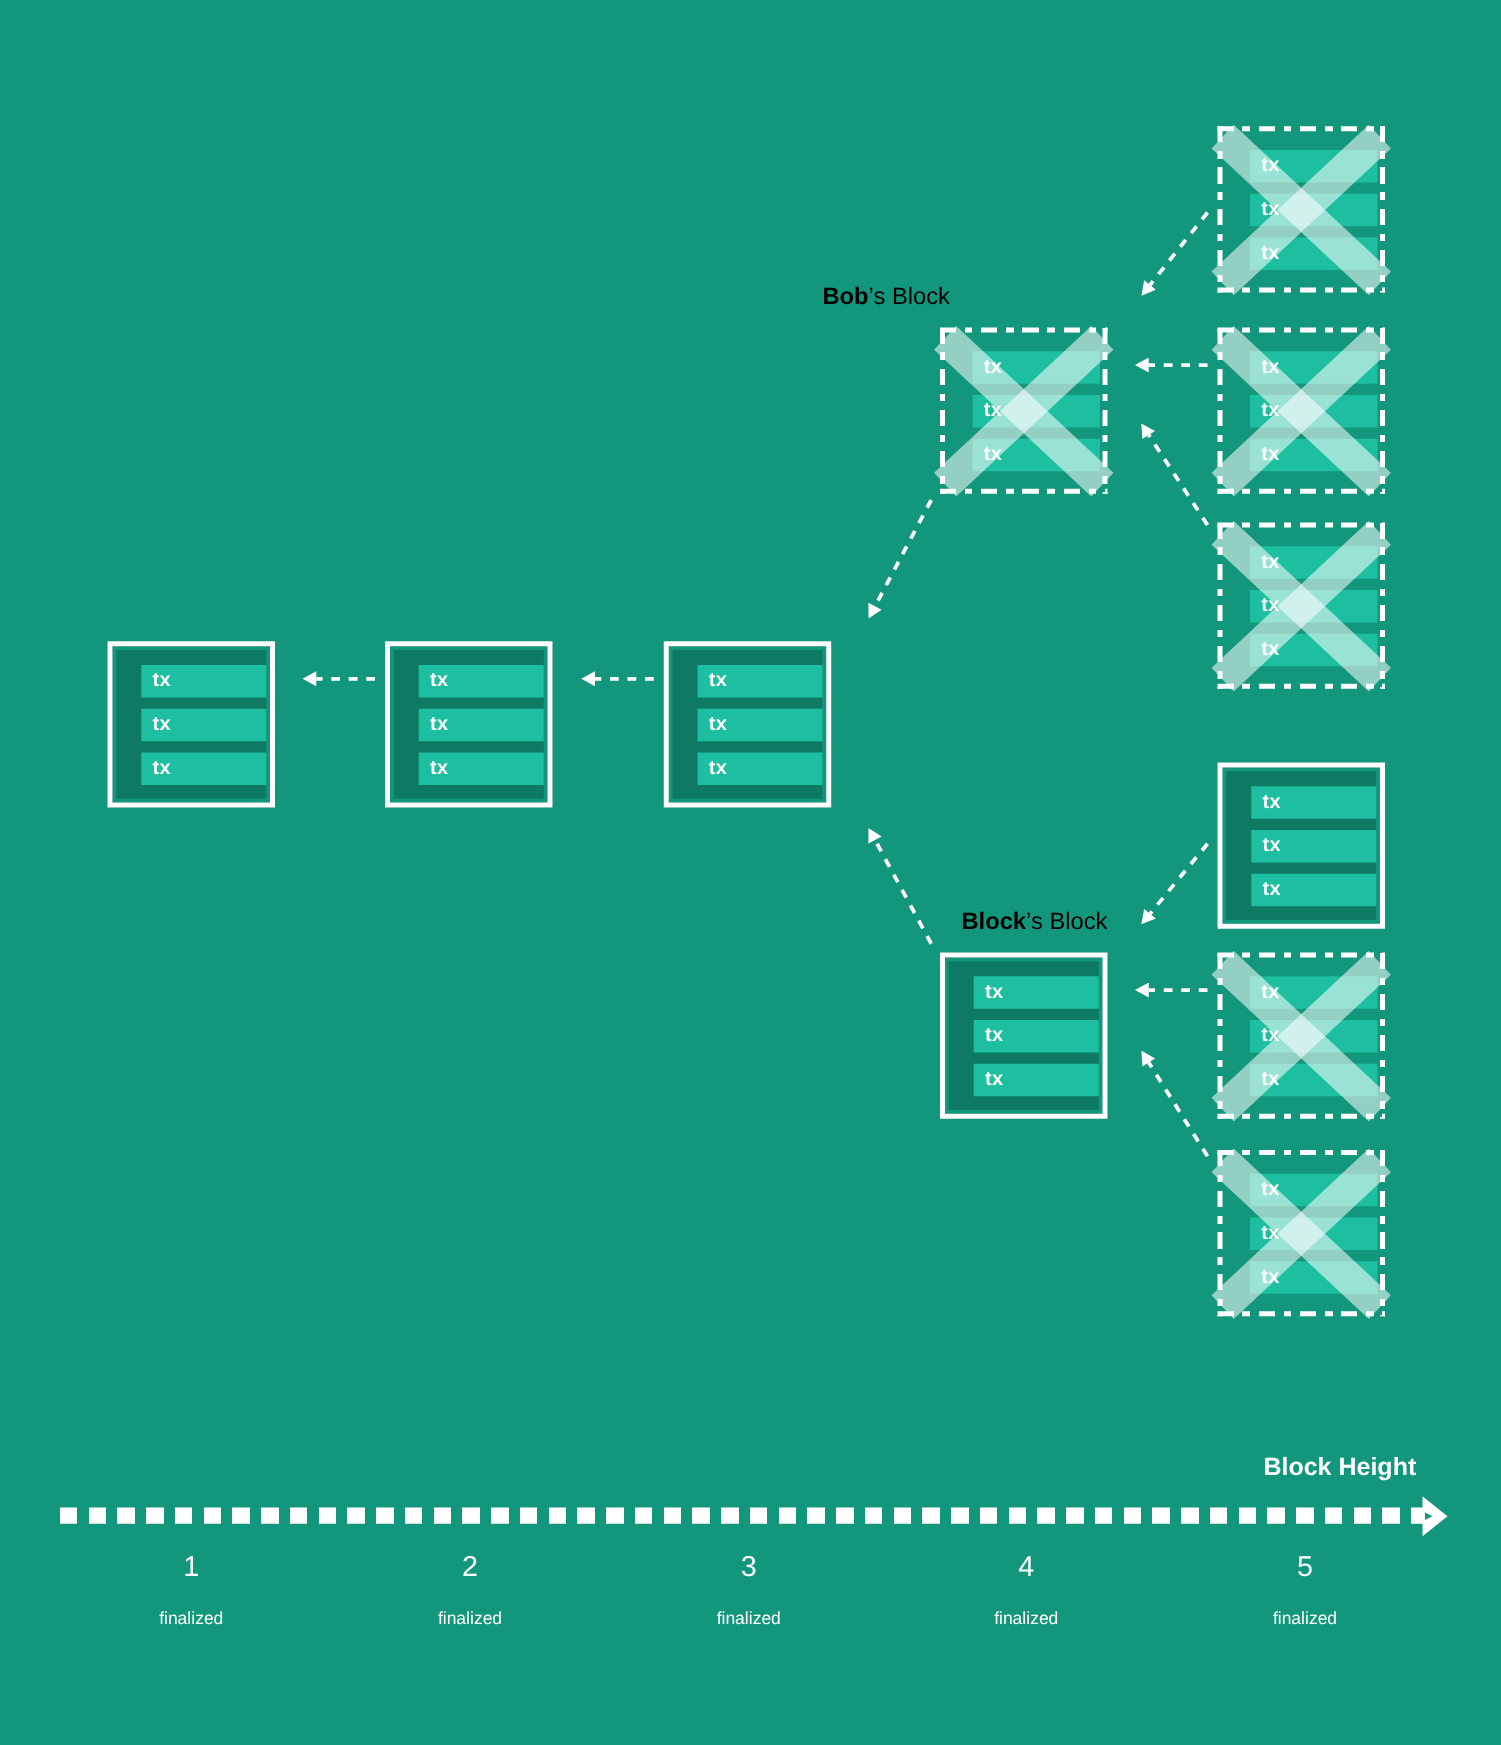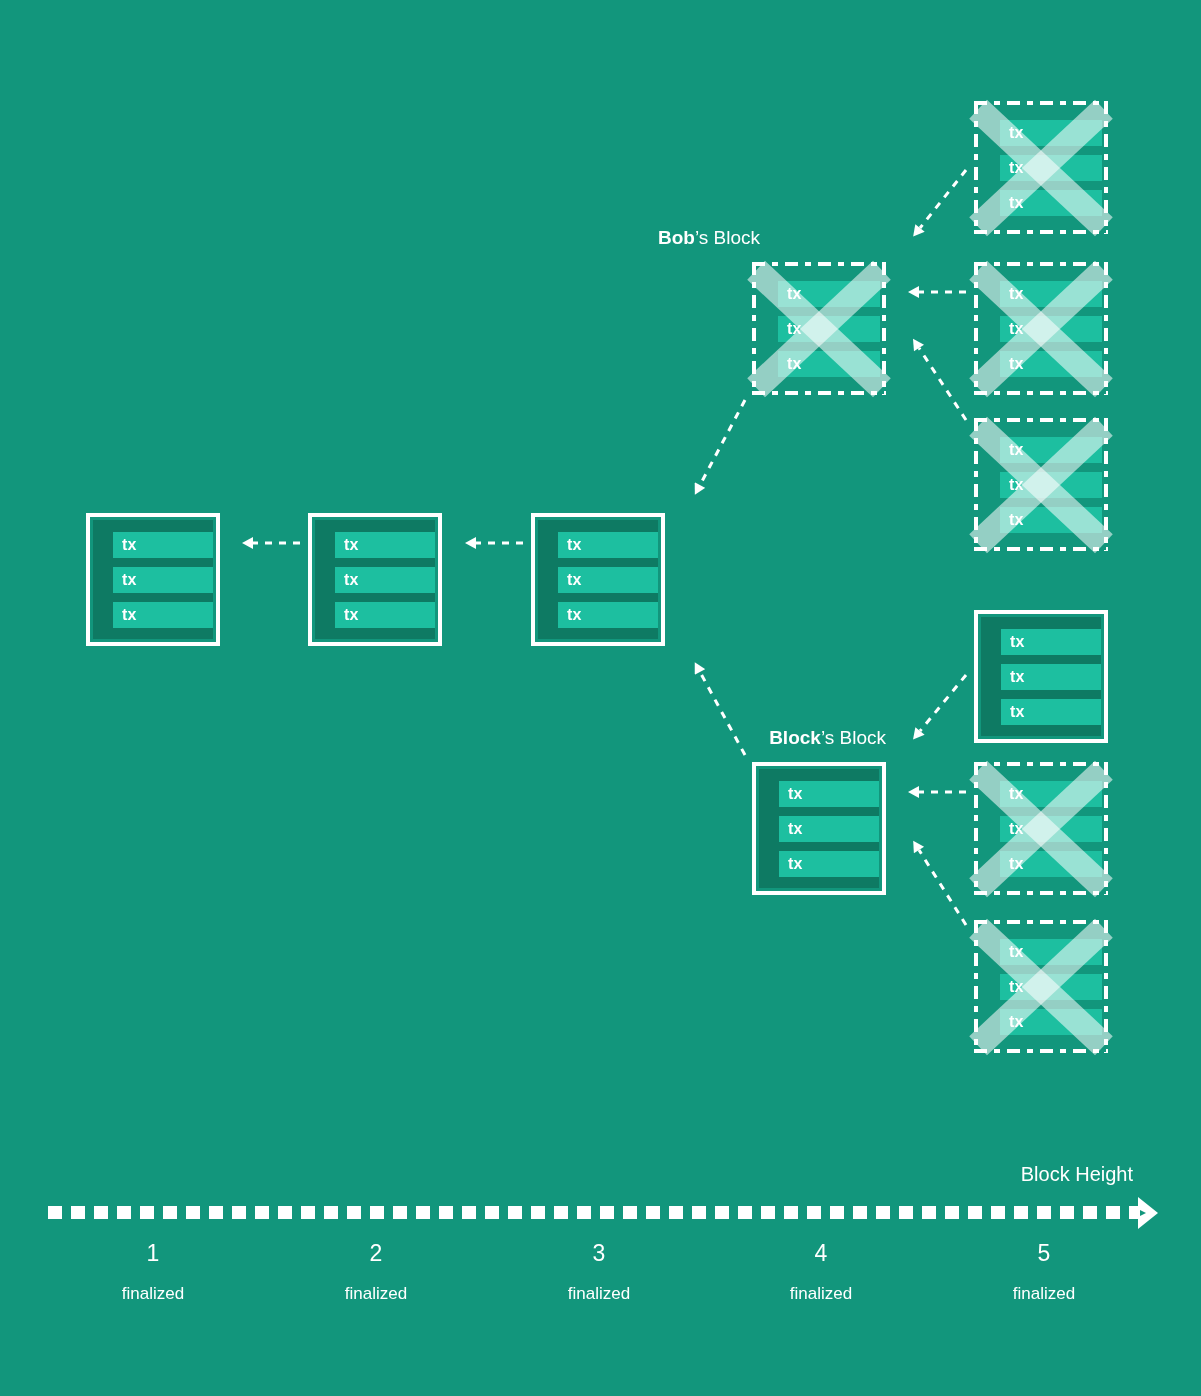--- a/index.html
+++ b/index.html
@@ -89,35 +89,35 @@
     margin-left: -86px;
     margin-top: -13px;
     background: rgba(255, 255, 255, 0.55);
   }
   .xmark span.a { transform: rotate(43deg); }
   .xmark span.b { transform: rotate(-43deg); }
 
   
   .blocklabel {
     position: absolute;
-    color: #ffffff;
+    color: #000000;
     font-size: 19px;
     white-space: nowrap;
     text-align: left;
   }
   .blocklabel b { font-weight: bold; }
 
   
   #axis-title {
     position: absolute;
     right: 68px;
     top: 1163px;
     color: #ffffff;
     font-size: 20px;
-    font-weight: normal;
+    font-weight: bold;
     white-space: nowrap;
   }
   #axis-line {
     position: absolute;
     left: 48px;
     top: 1206px;
     width: 1092px;
     height: 13px;
     background-image: repeating-linear-gradient(90deg, #ffffff 0 14px, transparent 14px 23px);
   }
@@ -133,21 +133,21 @@
     position: absolute;
     width: 160px;
     text-align: center;
     color: #ffffff;
   }
   .tick .num {
     font-size: 23px;
     line-height: 30px;
   }
   .tick .sub {
-    font-size: 17px;
+    font-size: 14px;
     line-height: 28px;
     margin-top: 12px;
   }
 
   
   #links {
     position: absolute;
     left: 0;
     top: 0;
     width: 1201px;

